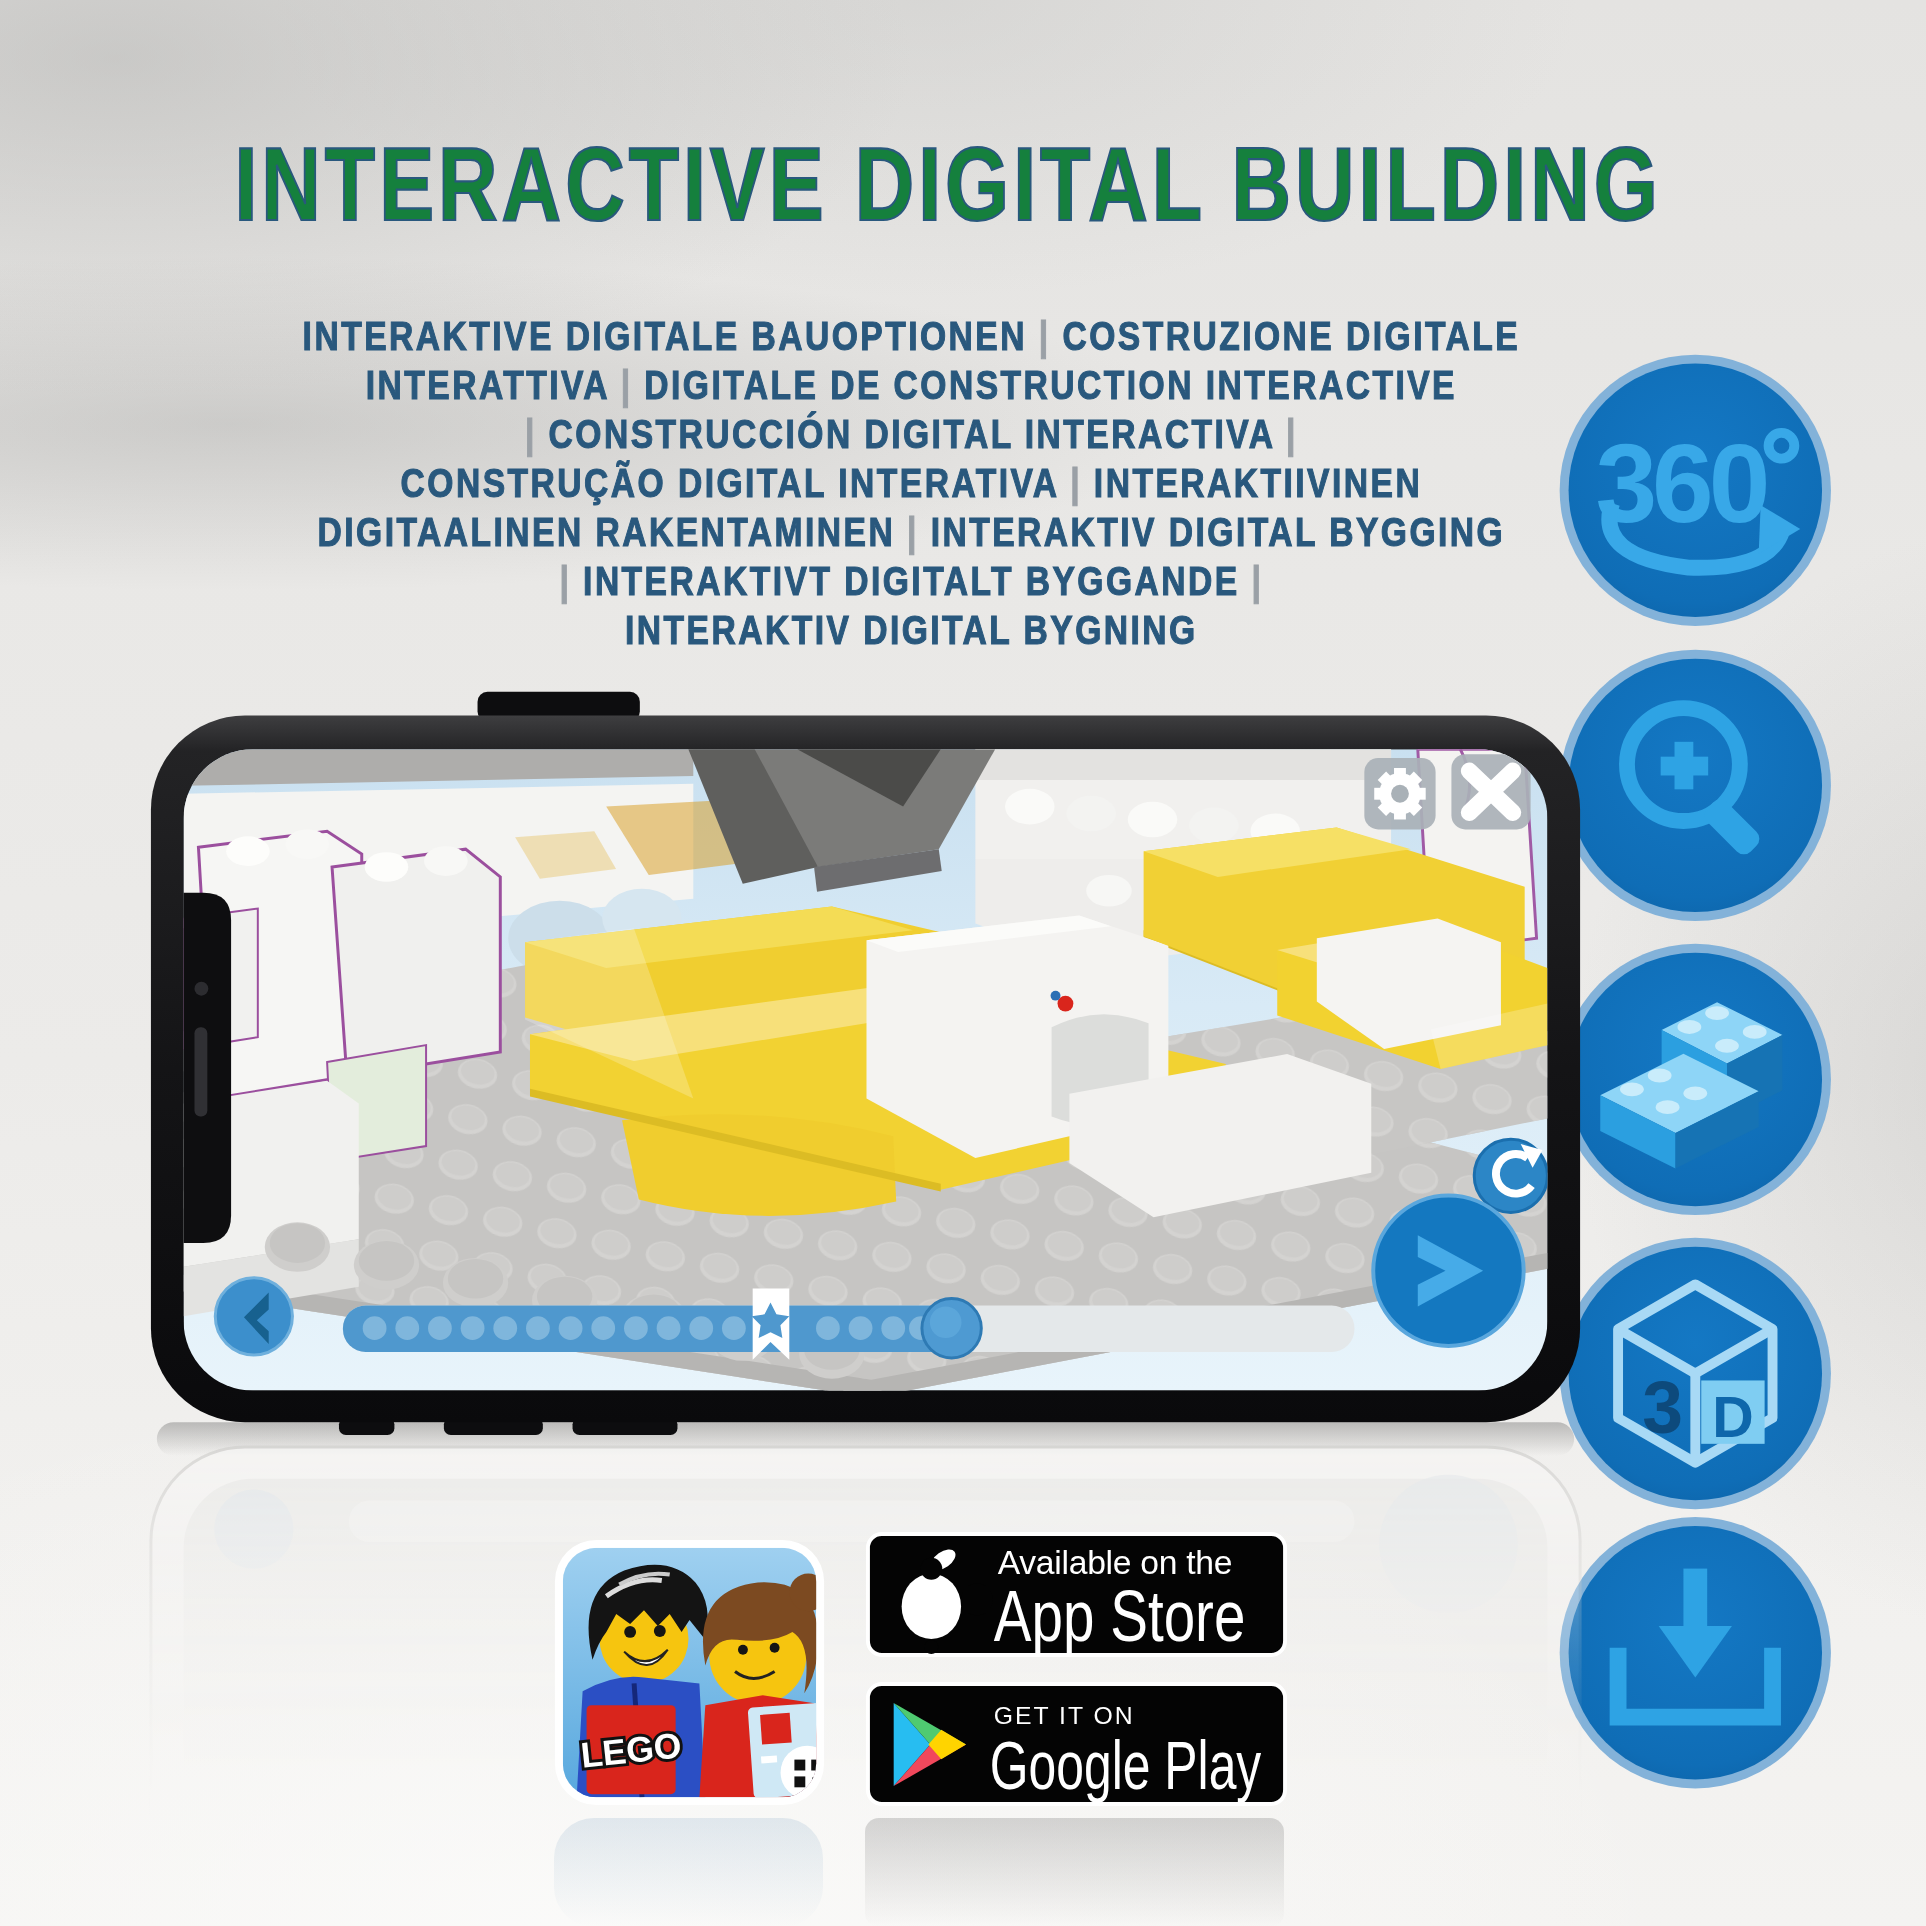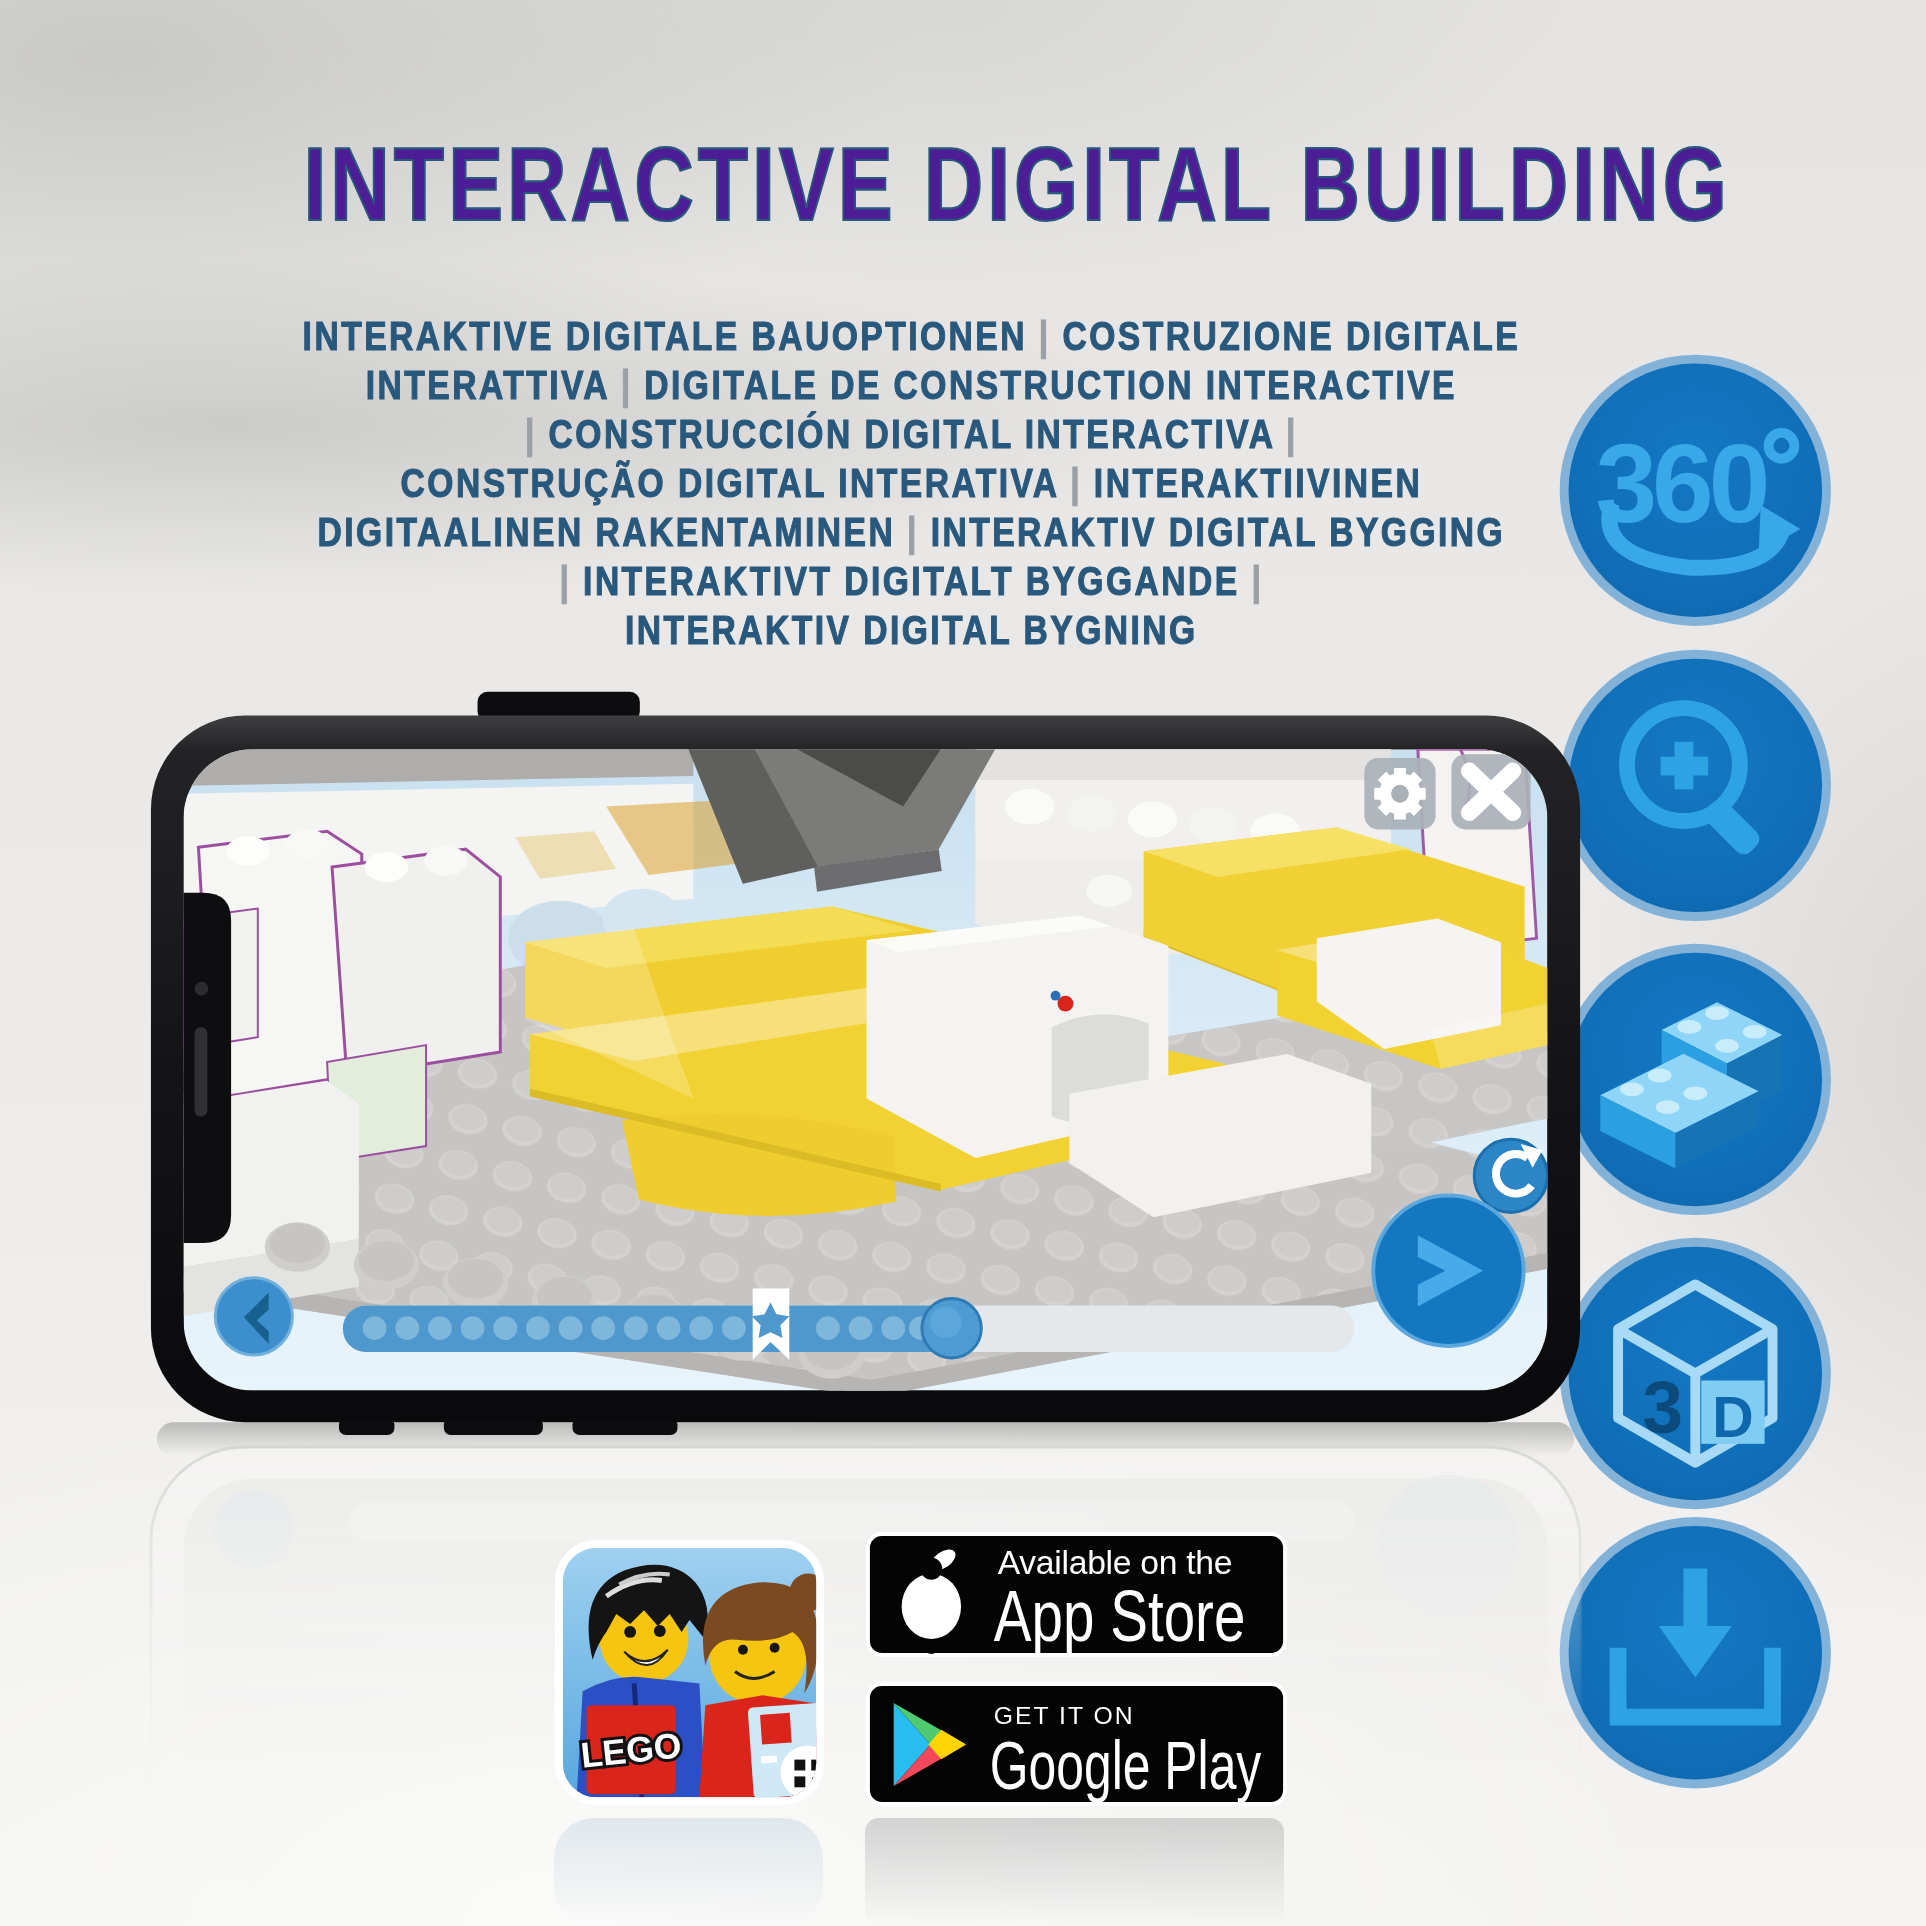--- a/index.html
+++ b/index.html
@@ -1,18 +1,18 @@
 <!DOCTYPE html>
 <html><head>
 <meta charset="utf-8">
 <style>
 html,body{margin:0;padding:0;}
 body{width:1927px;height:1927px;overflow:hidden;background:#e9e8e6;font-family:"Liberation Sans",sans-serif;position:relative;}
 .abs{position:absolute;}
-#title{left:12px;top:126px;width:1897px;text-align:right;color:#4c1d95;font-weight:bold;font-size:103px;letter-spacing:5px;white-space:nowrap;-webkit-text-stroke:2.2px #29587d;}
+#title{left:0;top:126px;width:1897px;text-align:center;color:#15803d;font-weight:bold;font-size:103px;letter-spacing:5px;white-space:nowrap;-webkit-text-stroke:2.2px #29587d;}
 #title span{display:inline-block;transform:scaleX(0.80);transform-origin:50% 50%;}
 #subs{left:0;top:312px;width:1822px;text-align:center;color:#29587d;font-weight:bold;font-size:41px;line-height:49px;letter-spacing:3px;white-space:nowrap;-webkit-text-stroke:1.1px #29587d;}
 #subs .in{display:inline-block;transform:scaleX(0.82);transform-origin:50% 50%;}
 #subs .p{color:#9aa0a6;-webkit-text-stroke:1.1px #9aa0a6;}
 </style>
 </head>
 <body>
 
 <div class="abs" id="bg" style="left:0;top:0;width:1927px;height:1927px;
  background:

